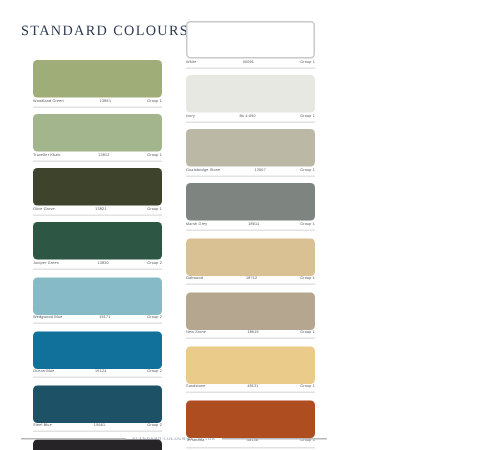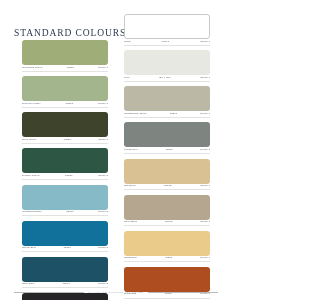--- a/index.html
+++ b/index.html
@@ -9,21 +9,21 @@
     font-family:"Liberation Sans", sans-serif;
     overflow:hidden;
     position:relative;
   }
   .page{
     position:absolute;inset:0;
     padding:0;
   }
   .title{
     position:absolute;
-    left:14px; top:28px;
+    left:14px; top:16px;
     font-family:"Liberation Serif", serif;
     font-size:9.5px;
     letter-spacing:0.9px;
     color:#2d3a52;
     white-space:nowrap;
   }
   .col{
     position:absolute;
     width:86px;
   }

